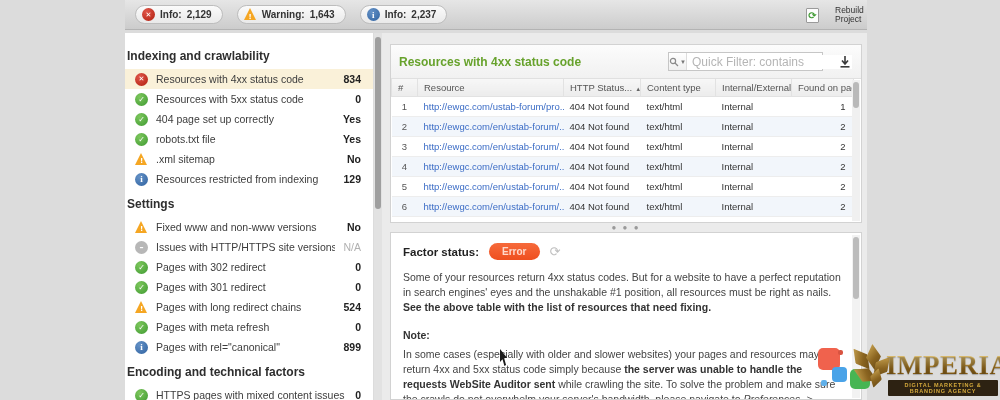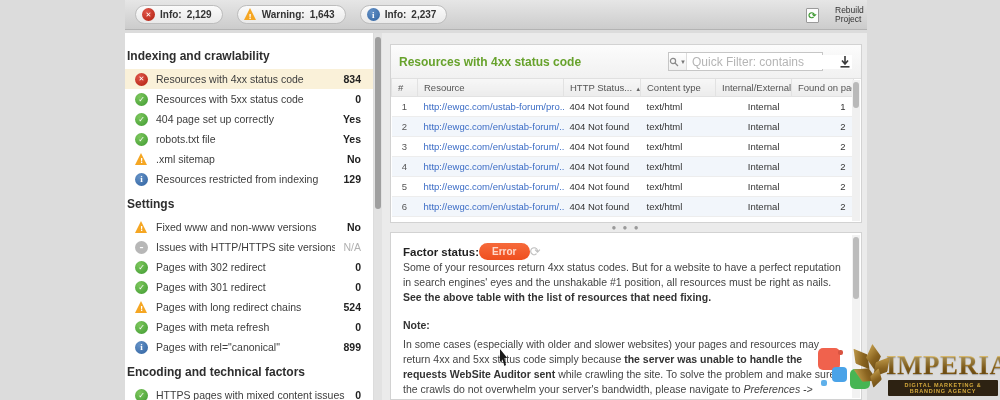--- a/index.html
+++ b/index.html
@@ -81,39 +81,39 @@
   col.c4{width:76px;} col.c5{width:62px;}
   thead th { height:17px; background:linear-gradient(#f7f7f7,#ececec); border:1px solid #e2e2e2;
     border-top:0; font-weight:normal; color:#555; text-align:left; padding:0 6px; white-space:nowrap;
     overflow:hidden; cursor:pointer; }
   thead th .sort { font-size:6px; color:#666; margin-left:3px; }
   tbody td { height:20px; border-bottom:1px solid #ededed; padding:0 6px; color:#333;
     white-space:nowrap; overflow:hidden; }
   tbody tr:nth-child(even) { background:#f2f6fb; }
   tbody td:nth-child(1) { text-align:center; color:#555; }
   tbody td:nth-child(2) { color:#3b6cc5; cursor:pointer; }
-  tbody td:nth-child(5) { text-align:right; padding-right:12px; }
+  tbody td:nth-child(5) { text-align:left; padding-right:12px; }
   tbody td:nth-child(6) { text-align:right; padding-right:8px; }
   .tbl-vscroll { position:absolute; right:1px; top:35px; width:8px; bottom:1px; background:#f0f0f0; }
   .tbl-vscroll .thumb { position:absolute; left:1px; top:2px; width:6px; height:26px;
     background:#b9b9b9; border-radius:3px; }
 
   
   .splitter { position:absolute; left:8px; top:191px; width:472px; height:7px; display:flex;
     align-items:center; justify-content:center; cursor:row-resize; }
   .splitter .dots { color:#9a9a9a; font-size:8px; letter-spacing:2px; line-height:3px; }
 
   
   .factor-inner { padding:10px 16px 8px 12px; }
-  .factor-head { display:flex; align-items:center; }
+  .factor-head { display:flex; align-items:center; gap:10px; }
   .factor-label { font-size:11.5px; font-weight:bold; color:#222; }
   .badge { background:linear-gradient(#f66a3b,#ef4f1f); color:#ffd9cc; font-size:10px; font-weight:bold;
     padding:3px 13px; border-radius:11px; }
   .refresh { color:#c0c0c0; font-size:13px; cursor:pointer; }
-  .factor-text { font-size:10.5px; color:#444; line-height:15px; width:440px; }
+  .factor-text { font-size:10.5px; color:#444; line-height:15px; margin-top:10px; width:440px; }
   .factor-text b { color:#333; }
   .note-label { font-size:10.5px; font-weight:bold; color:#333; margin-top:14px; }
   .fct-vscroll { position:absolute; right:1px; top:2px; width:8px; height:163px; background:#f2f2f2; }
   .fct-vscroll .thumb { position:absolute; left:1px; top:2px; width:6px; height:62px;
     background:#bcbcbc; border-radius:3px; }
 
   
   .watermark { position:absolute; right:0; bottom:0; width:192px; height:58px; z-index:40; pointer-events:none; }
   .sq { position:absolute; }
   .sq1 { left:10px; top:6px; width:22px; height:22px; background:#f0624d; border-radius:5px; }

